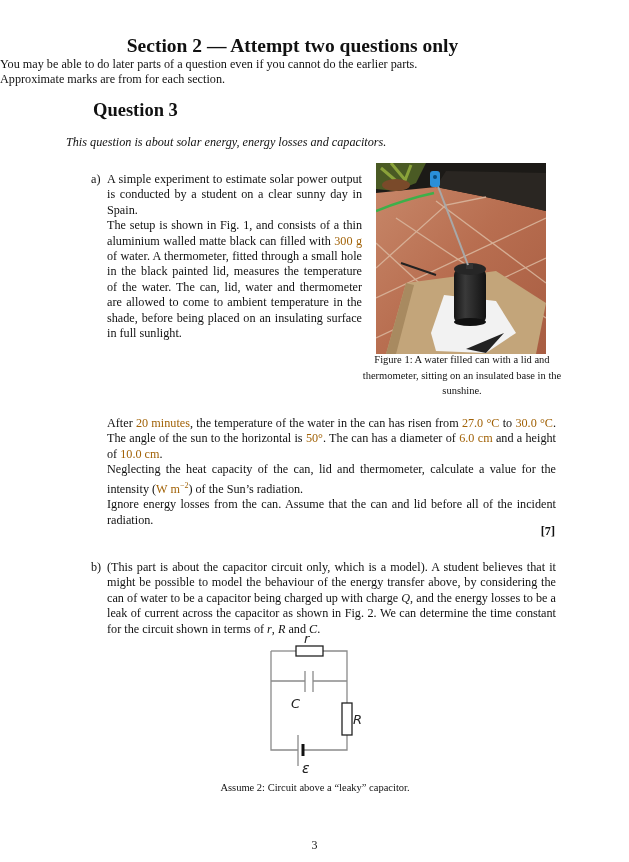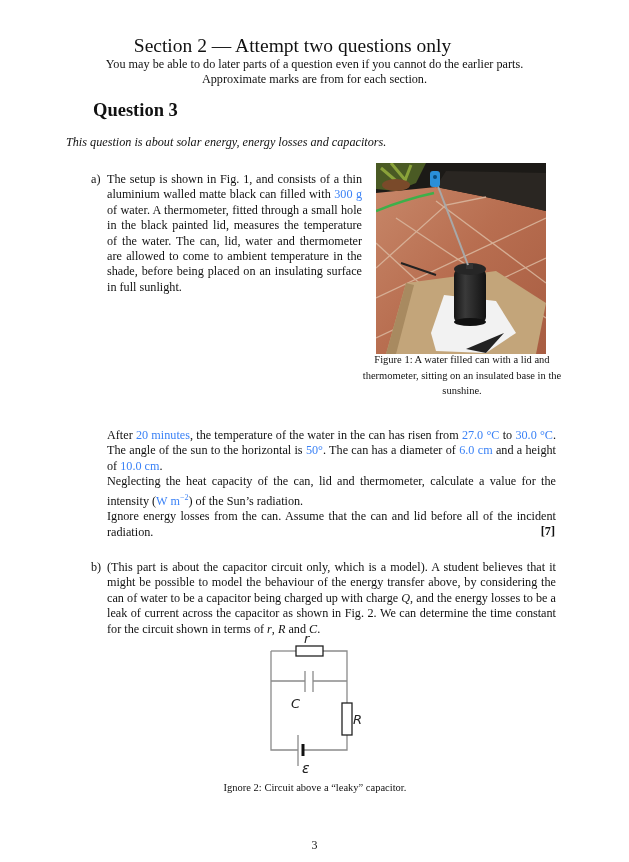--- a/index.html
+++ b/index.html
@@ -1,51 +1,52 @@
 <!DOCTYPE html>
 <html><head>
 <meta charset="utf-8">
 <style>
   html, body { margin: 0; padding: 0; background: #ffffff; }
   body { width: 629px; height: 862px; position: relative; overflow: hidden;
          font-family: "Liberation Serif", "DejaVu Serif", serif; color: #111; }
   .abs { position: absolute; }
   .section-title { left: 0; width: 585px; top: 35px; text-align: center;
-                   font-weight: normal; font-size: 19.5px; line-height: 22px; }
-  .section-sub { left: 0; width: 629px; text-align: center; font-size: 12.2px; line-height: 15.5px; }
+                   font-weight: bold; font-size: 19.5px; line-height: 22px; }
+  .section-sub { left: 0; width: 629px; text-align: left; font-size: 12.2px; line-height: 15.5px; }
   .q-title { left: 93px; top: 99px; font-weight: bold; font-size: 18.5px; line-height: 22px; }
   .intro { left: 66px; top: 135px; font-style: italic; font-size: 12.2px; line-height: 15px; }
   .part-label { font-size: 12.2px; line-height: 15.4px; }
   .para { font-size: 12.2px; line-height: 15.4px; text-align: justify; }
   .para-a { left: 107px; top: 172px; width: 255px; }
-  .para-a2 { left: 107px; top: 416px; width: 449px; margin-top: 12px; }
+  .para-a2 { left: 107px; top: 416px; width: 449px; }
   .para-b { left: 107px; top: 560px; width: 449px; }
   .para p, .para-a2 p { margin: 0; }
   .marks { right: 74px; top: 524px; font-weight: bold; font-size: 12.2px; }
-  .m { font-family: "Liberation Serif", "DejaVu Serif", serif; color: #3b82f6; }
+  .m { font-family: "Liberation Serif", "DejaVu Serif", serif; color: #a16207; }
   .mi { font-style: italic; }
   .b { font-weight: normal; }
   .caption { text-align: center; font-size: 10.5px; line-height: 15.5px; }
   .cap1 { left: 362px; width: 200px; top: 352px; }
   .cap2 { left: 150px; width: 330px; top: 780px; }
   .page-num { left: 0; width: 629px; top: 838px; text-align: center; font-size: 12px; }
   svg text { font-family: "DejaVu Sans", sans-serif; font-style: italic; }
 </style>
 </head>
 <body>
 
 <div class="abs section-title">Section 2 — Attempt two questions only</div>
 <div class="abs section-sub" style="top:57px">You may be able to do later parts of a question even if you cannot do the earlier parts.</div>
 <div class="abs section-sub" style="top:72px">Approximate marks are from for each section.</div>
 
 <div class="abs q-title">Question 3</div>
 <div class="abs intro">This question is about solar energy, energy losses and capacitors.</div>
 
 <div class="abs part-label" style="left:91px; top:172px">a)</div>
 <div class="abs para para-a">
+  <p>A simple experiment to estimate solar power output is conducted by a student on a clear sunny day in Spain.</p>
   <p><span>The setup is shown in </span><span class="b">Fig. 1</span><span>, and consists of a thin aluminium walled matte black can filled with </span><span class="m">300 g</span><span> of water.  A thermometer, fitted through a small hole in the black painted lid, measures the temperature of the water. The can, lid, water and thermometer are allowed to come to ambient temperature in the shade, before being placed on an insulating surface in full sunlight.</span></p>
 </div>
 
 <svg class="abs" style="left:376px; top:163px" width="170" height="191" viewBox="0 0 170 191">
   <defs>
     <linearGradient id="tile" x1="0" y1="0" x2="1" y2="1">
       <stop offset="0" stop-color="#c98a6c"></stop>
       <stop offset="0.5" stop-color="#b86e50"></stop>
       <stop offset="1" stop-color="#a85d42"></stop>
     </linearGradient>
@@ -120,15 +121,15 @@
   <g>
     <line x1="43" y1="105" x2="43" y2="136" stroke="#8a8a8a" stroke-width="1.3"></line>
     <line x1="48" y1="114" x2="48" y2="126" stroke="#111" stroke-width="3"></line>
   </g>
   <text x="49" y="13" font-size="13" fill="#222">r</text>
   <text x="36" y="78" font-size="13" fill="#222">C</text>
   <text x="98" y="94" font-size="13" fill="#222">R</text>
   <text x="47" y="143" font-size="14" fill="#222">ε</text>
 </svg>
 
-<div class="abs caption cap2"><span class="b">Ignore 2:</span><span> Circuit above a “leaky” capacitor.</span></div>
+<div class="abs caption cap2"><span class="b">Assume 2:</span><span> Circuit above a “leaky” capacitor.</span></div>
 
 <div class="abs page-num">3</div>
 
 </body></html>

